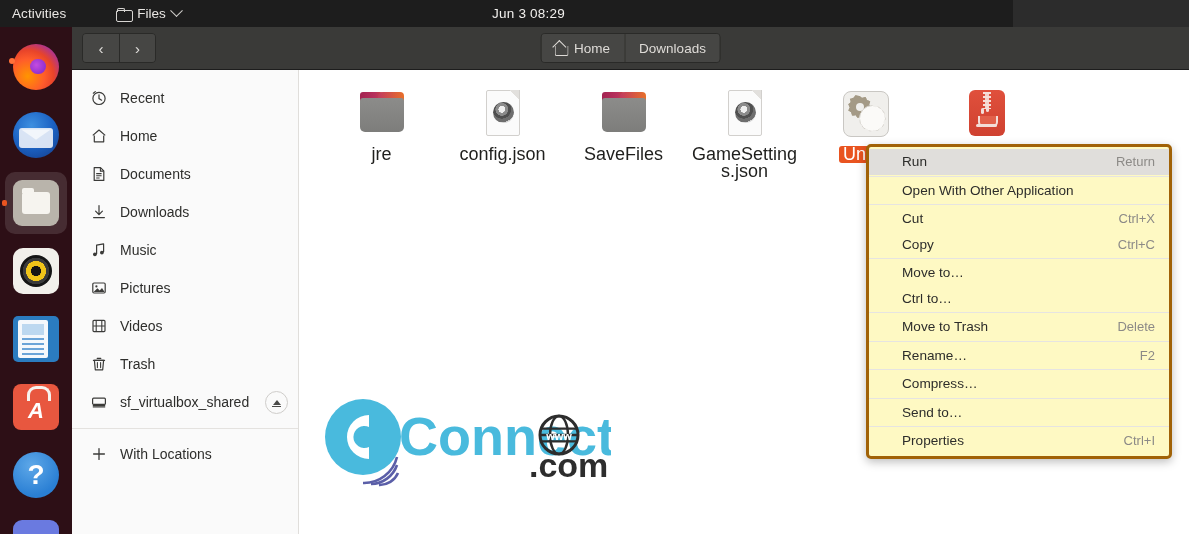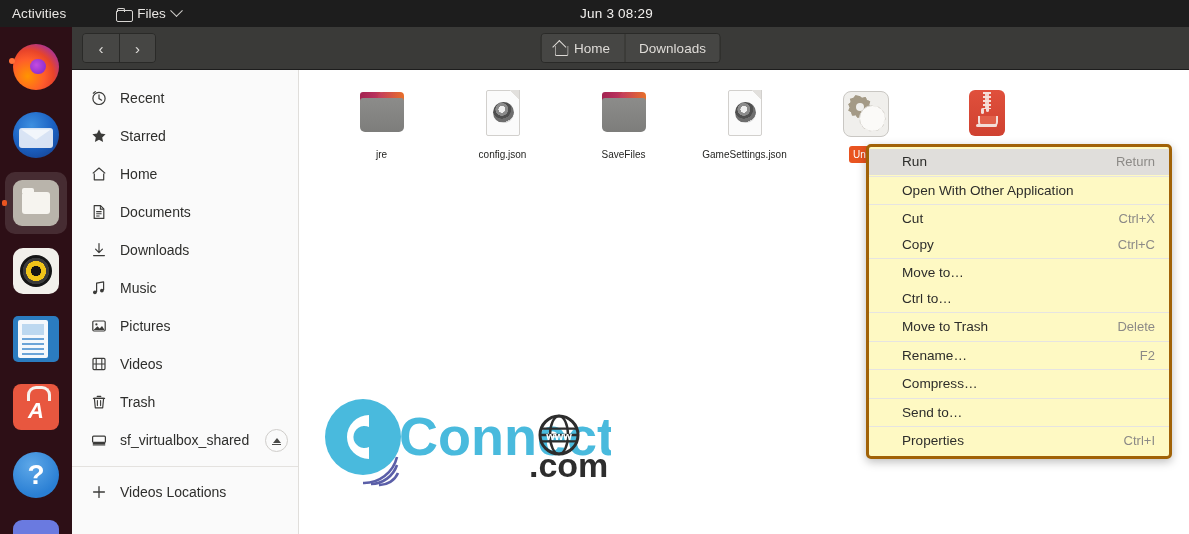--- a/index.html
+++ b/index.html
@@ -6,21 +6,21 @@
   html, body {
     width: 1189px; height: 534px;
     overflow: hidden;
     font-family: "Liberation Sans", sans-serif;
     background: #2c2c2c;
   }
   #screen { position: relative; width: 1189px; height: 534px; }
 
   
   .topbar {
-    position: absolute; top: 0; left: 0; width: 1189px; height: 27px;
+    position: absolute; top: 0; left: 0; width: 1013px; height: 27px;
     background: #1d1d1d; color: #e8e6e3;
     display: flex; align-items: center; z-index: 60;
   }
   .topbar-left { display: flex; align-items: center; height: 27px; }
   .activities {
     font-size: 13.5px; color: #e8e6e3; padding: 0 10px 0 12px;
     line-height: 27px; letter-spacing: .1px;
   }
   .appmenu {
     display: flex; align-items: center; gap: 6px;
@@ -169,21 +169,21 @@
   .content { flex: 1; background: #fff; position: relative; overflow: hidden; }
   .files {
     display: flex; flex-wrap: wrap; padding: 12px 0 0 22px; gap: 0;
   }
   .file {
     width: 121px; padding: 6px 4px 4px; display: flex; flex-direction: column;
     align-items: center; gap: 6px;
   }
   .file .ficon { width: 52px; height: 52px; position: relative; }
   .file .fname {
-    font-size: 10px; color: #1f1f1d; text-align: left; line-height: 17px;
+    font-size: 18px; color: #1f1f1d; text-align: center; line-height: 17px;
     max-width: 112px; word-break: break-word;
   }
   .file.selected .fname { background: #e95420; color: #fff; border-radius: 3px; padding: 0 4px; }
 
   
   .ic-folder { }
   .ic-folder .tab {
     position:absolute; left:4px; top:4px; width:26px; height:9px;
     background: linear-gradient(90deg,#a32351 0%, #b8315c 60%, #d4552e 100%);
     border-radius: 3px 6px 0 0;
@@ -367,28 +367,20 @@
           <span class="si">
             <svg width="16" height="16" viewBox="0 0 16 16">
                 <circle cx="8" cy="8.4" r="6.1" fill="none" stroke="#3b3b39" stroke-width="1.2"></circle>
                 <path d="M8 4.8V8.6l2.6 1.6" fill="none" stroke="#3b3b39" stroke-width="1.2" stroke-linecap="round"></path>
                 <path d="M2.3 3.2 4.3 1.6" stroke="#3b3b39" stroke-width="1.2" stroke-linecap="round"></path>
               </svg>
           </span>
           <span class="lbl">Recent</span>
         </div>
 
-        <div class="side-item">
-          <span class="si">
-            <svg width="16" height="16" viewBox="0 0 16 16">
-                <path d="M8 1.4l2 4.2 4.6.6-3.4 3.2.9 4.6L8 11.8 3.9 14l.9-4.6L1.4 6.2l4.6-.6z" fill="#3b3b39"></path>
-              </svg>
-          </span>
-          <span class="lbl">Starred</span>
-        </div>
 
         <div class="side-item">
           <span class="si">
             <svg width="16" height="16" viewBox="0 0 16 16">
                 <path d="M1.8 7.4 8 2l6.2 5.4" fill="none" stroke="#3b3b39" stroke-width="1.2" stroke-linejoin="round"></path>
                 <path d="M3.3 7.6v6.2h9.4V7.6" fill="none" stroke="#3b3b39" stroke-width="1.2" stroke-linejoin="round"></path>
               </svg>
           </span>
           <span class="lbl">Home</span>
         </div>
@@ -469,21 +461,21 @@
         </div>
 
         <div class="side-sep"></div>
 
         <div class="side-item">
           <span class="si">
             <svg width="16" height="16" viewBox="0 0 16 16">
                 <path d="M8 2.6v10.8M2.6 8h10.8" stroke="#3b3b39" stroke-width="1.3" stroke-linecap="round"></path>
               </svg>
           </span>
-          <span class="lbl">Videos Locations</span>
+          <span class="lbl">With Locations</span>
         </div>
       </div>
 
       <div class="content">
         <div class="files">
 
           <div class="file">
             <div class="ficon ic-folder">
               <span class="tab"></span>
                 <span class="tab2"></span>

